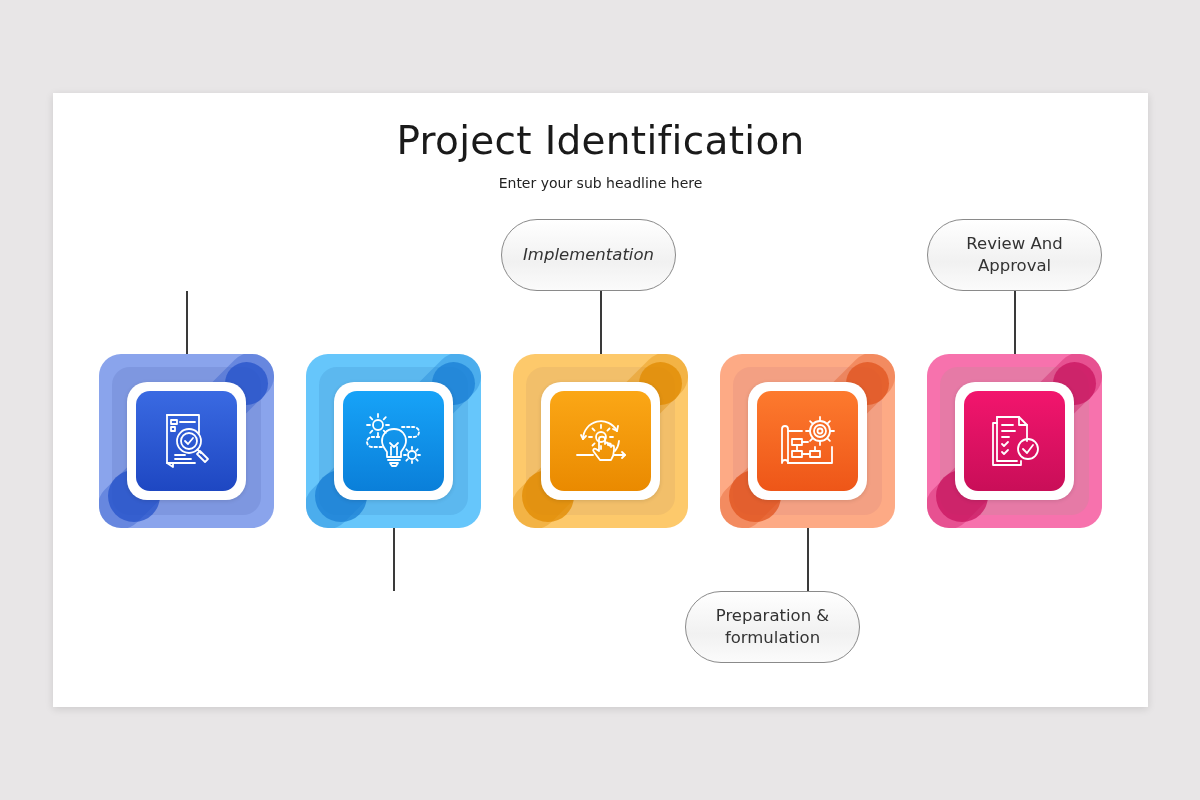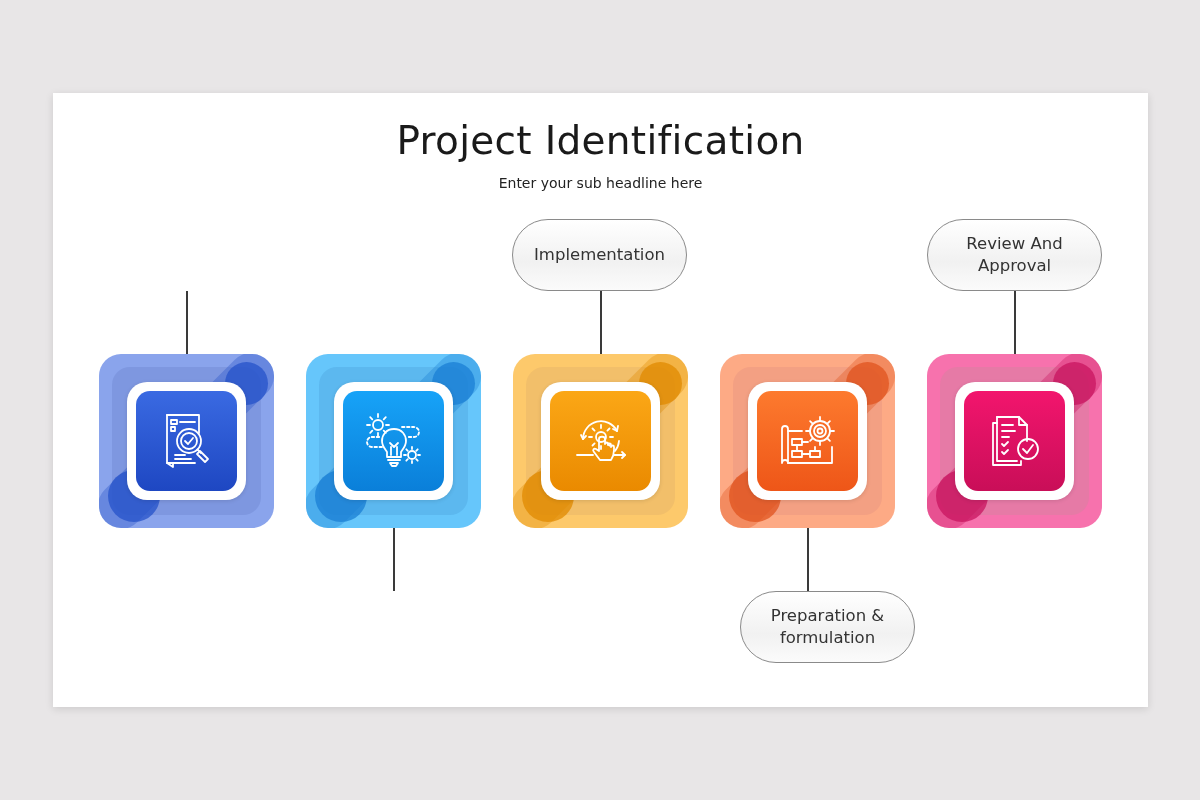--- a/index.html
+++ b/index.html
@@ -107,21 +107,21 @@
         <path d="M29 38 V46 M35 38 V46 M28 34 L32 38 L36 34"></path>
         <path d="M40 18 H52 A5 5 0 0 1 52 28 H46" stroke-dasharray="2.5 2.5"></path>
         <path d="M20 38 H10 A5 5 0 0 1 10 28 H18" stroke-dasharray="2.5 2.5"></path>
         <circle cx="50" cy="46" r="4"></circle>
         <path d="M50 38 V40 M50 52 V54 M42 46 H44 M56 46 H58 M44.3 40.3 L45.8 41.8 M54.2 50.2 L55.7 51.7 M44.3 51.7 L45.8 50.2 M54.2 41.8 L55.7 40.3"></path>
       </svg>
     </div>
   </div>
   <div class="connector" style="left:340px; top:435px; height:63px;"></div>
 
-  <div class="pill" style="left:459px; top:126px;">Implementation</div>
+  <div class="pill" style="left:448px; top:126px;font-style:italic;">Implementation</div>
   <div class="connector" style="left:547px; top:198px; height:63px;"></div>
   <div class="card" style="left: 460px; top: 261px; background: rgb(253, 201, 107);">
     <div class="layer" style="background: rgb(242, 191, 106);"></div>
     <div class="band" style="background: rgb(224, 138, 0); opacity: 0.35;"></div>
     <div class="dot" style="left: 126px; top: 8px; width: 43px; height: 43px; background: rgb(224, 138, 0); opacity: 0.75;"></div>
     <div class="dot" style="left: 9px; top: 116px; width: 52px; height: 52px; background: rgb(224, 138, 0); opacity: 0.75;"></div>
     <div class="frame"></div>
     <div class="tile" style="background: linear-gradient(rgb(251, 167, 22), rgb(234, 138, 0));">
       <svg viewBox="0 0 64 64" fill="none" stroke="#fff" stroke-width="1.8" stroke-linejoin="round" stroke-linecap="round">
         <path d="M14 30 A18 18 0 0 1 48 22"></path>
@@ -157,21 +157,21 @@
         <rect x="34" y="42" width="10" height="6"></rect>
         <line x1="39" y1="42" x2="39" y2="38"></line>
         <circle cx="44" cy="22" r="6"></circle>
         <circle cx="44" cy="22" r="2.5"></circle>
         <path d="M44 8 V12 M44 32 V36 M30 22 H34 M54 22 H58 M34.1 12.1 L36.9 14.9 M51.1 29.1 L53.9 31.9 M34.1 31.9 L36.9 29.1 M51.1 14.9 L53.9 12.1"></path>
         <circle cx="44" cy="22" r="10"></circle>
       </svg>
     </div>
   </div>
   <div class="connector" style="left:754px; top:435px; height:63px;"></div>
-  <div class="pill" style="left:687px; top:498px;">Preparation &amp;
+  <div class="pill" style="left:632px; top:498px;">Preparation &amp;
 formulation</div>
 
   <div class="pill" style="left:874px; top:126px;">Review And
 Approval</div>
   <div class="connector" style="left:961px; top:198px; height:63px;"></div>
   <div class="card" style="left: 874px; top: 261px; background: rgb(247, 114, 173);">
     <div class="layer" style="background: rgb(230, 122, 166);"></div>
     <div class="band" style="background: rgb(200, 20, 95); opacity: 0.35;"></div>
     <div class="dot" style="left: 126px; top: 8px; width: 43px; height: 43px; background: rgb(200, 20, 95); opacity: 0.75;"></div>
     <div class="dot" style="left: 9px; top: 116px; width: 52px; height: 52px; background: rgb(200, 20, 95); opacity: 0.75;"></div>

